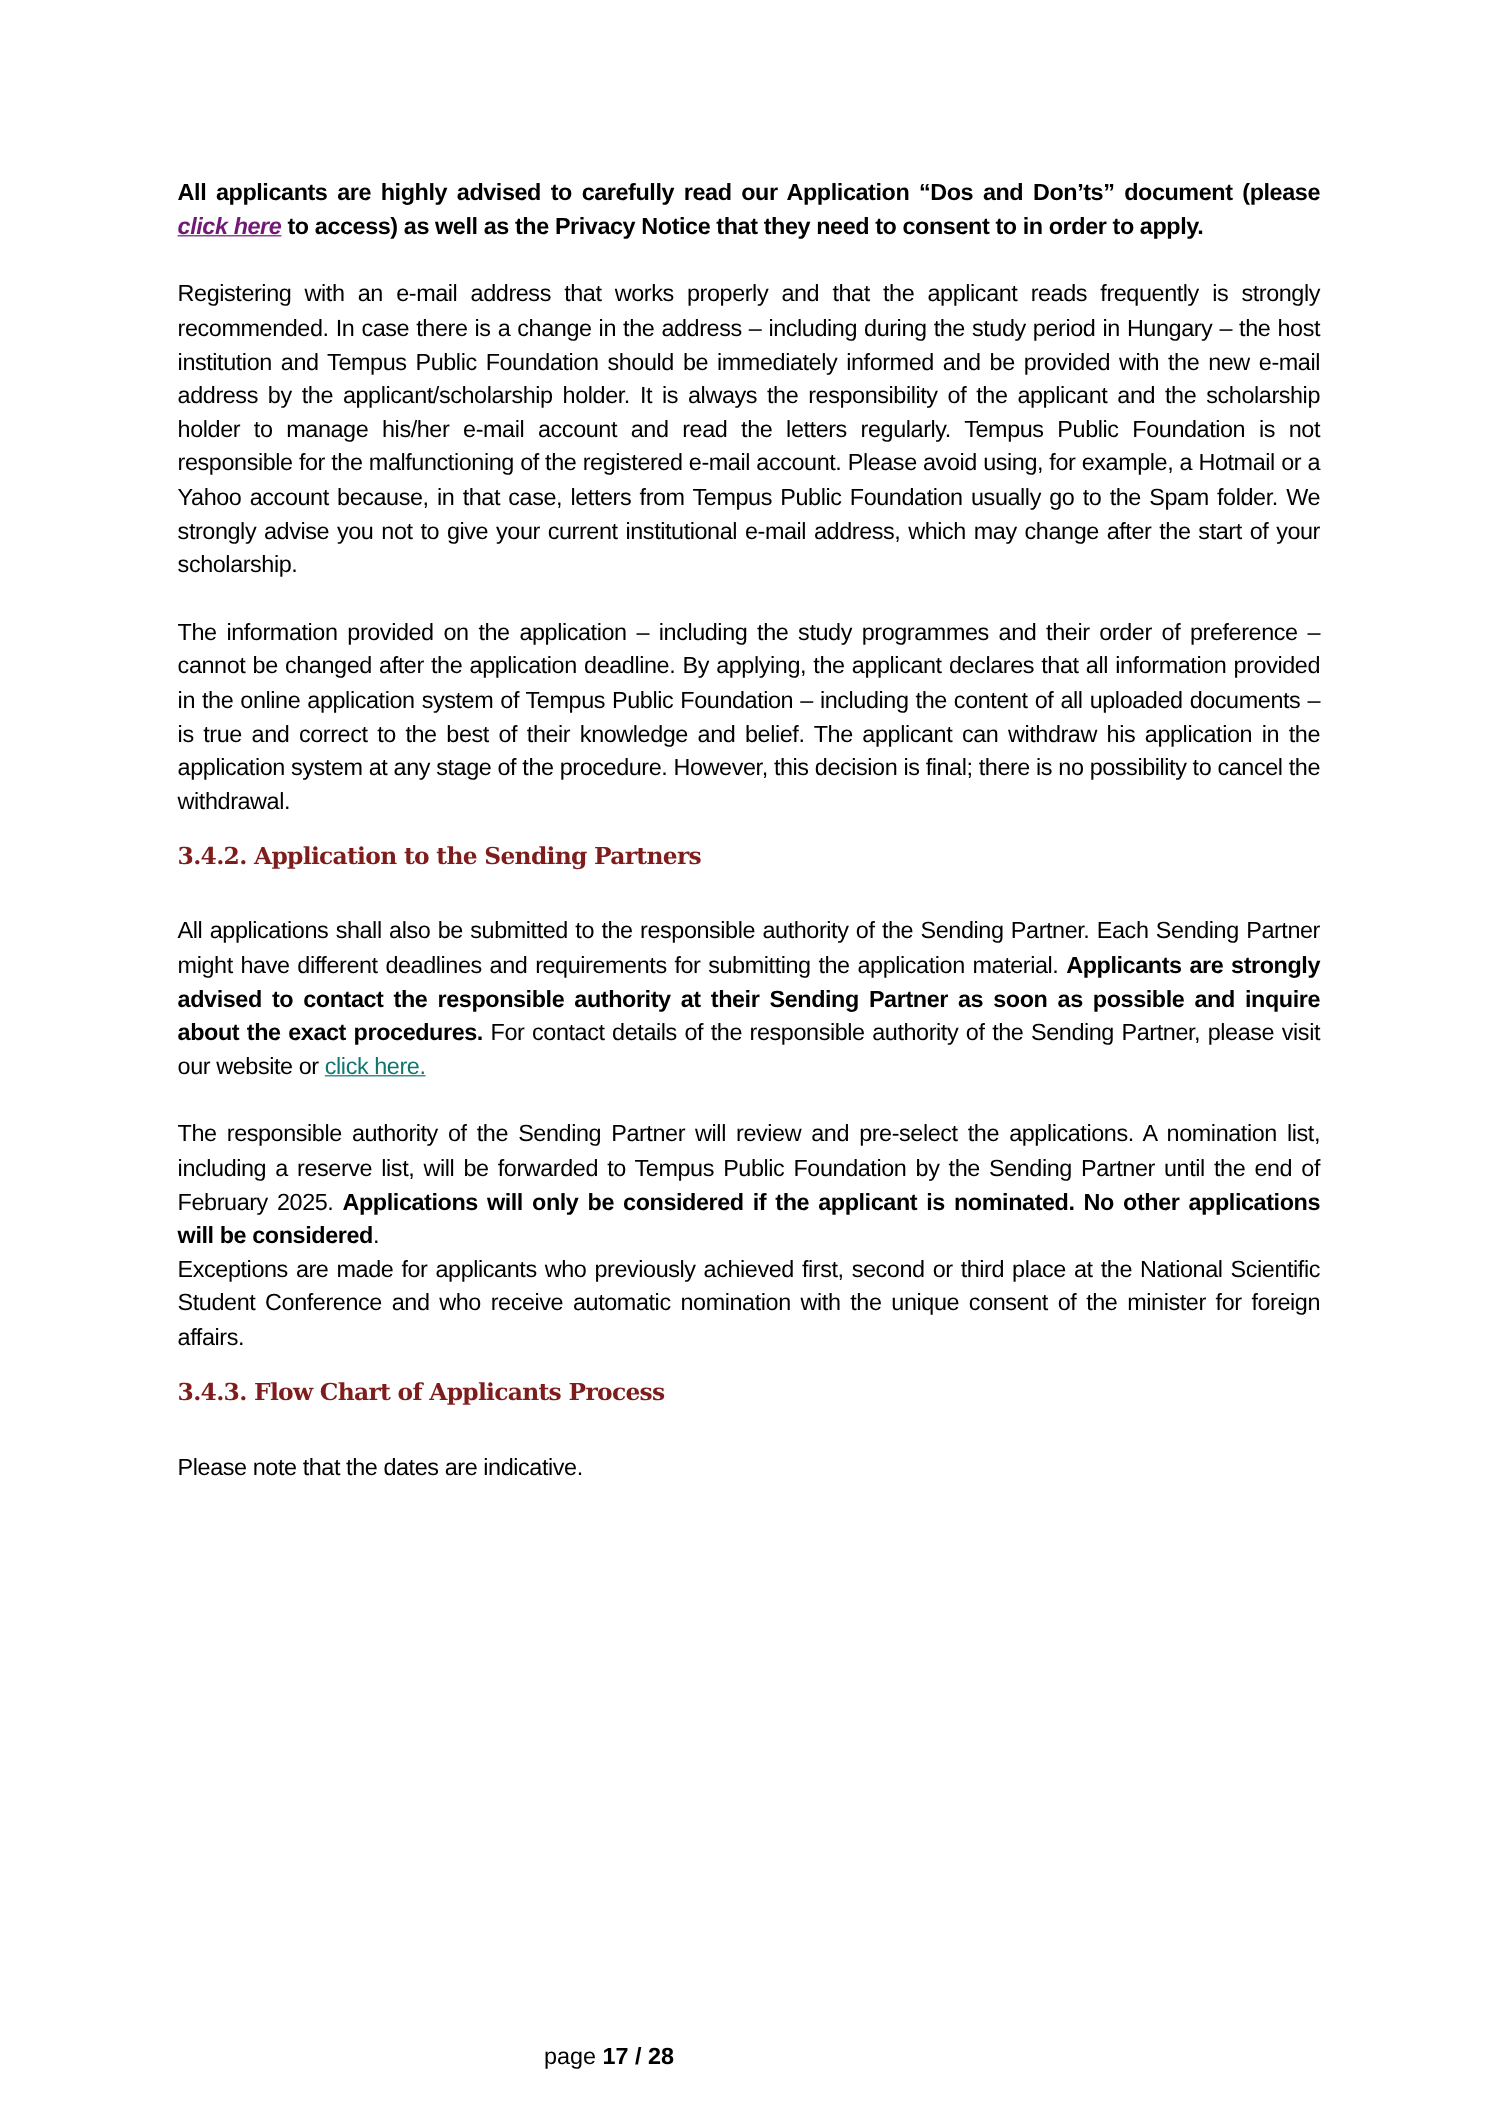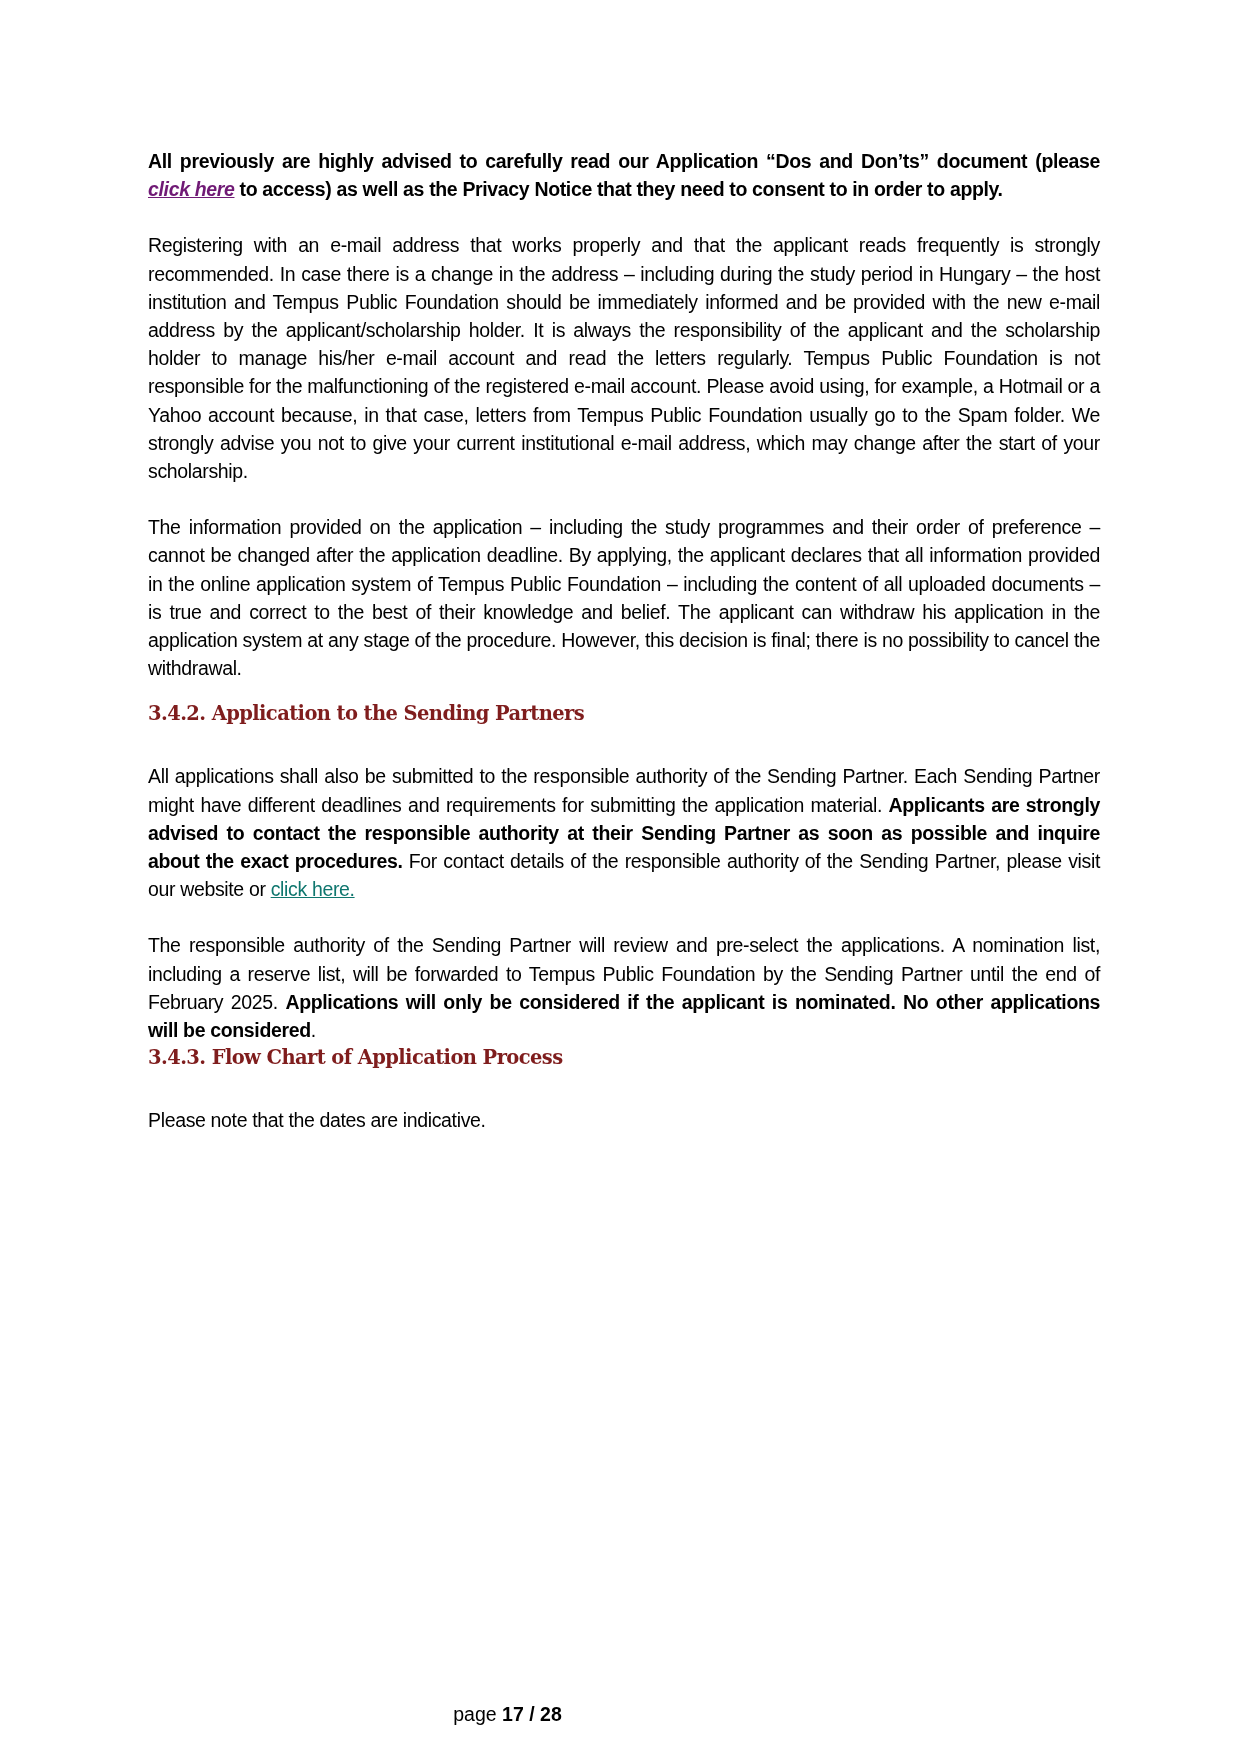--- a/index.html
+++ b/index.html
@@ -62,39 +62,40 @@
       line-height: 24px;
     }
     .footer b { font-weight: bold; }
   </style>
 </head>
 <body>
 
 <div class="page">
 
   <p class="block bold">
-    <span>All previously are highly advised to carefully read our Application “Dos and Don’ts” document (please </span><a class="link-bi" href="#">click here</a><span> to access) as well as the Privacy Notice that they need to consent to in order to apply.</span>
+    <span>All applicants are highly advised to carefully read our Application “Dos and Don’ts” document (please </span><a class="link-bi" href="#">click here</a><span> to access) as well as the Privacy Notice that they need to consent to in order to apply.</span>
   </p>
 
   <p class="block">Registering with an e-mail address that works properly and that the applicant reads frequently is strongly recommended. In case there is a change in the address – including during the study period in Hungary – the host institution and Tempus Public Foundation should be immediately informed and be provided with the new e-mail address by the applicant/scholarship holder. It is always the responsibility of the applicant and the scholarship holder to manage his/her e-mail account and read the letters regularly. Tempus Public Foundation is not responsible for the malfunctioning of the registered e-mail account. Please avoid using, for example, a Hotmail or a Yahoo account because, in that case, letters from Tempus Public Foundation usually go to the Spam folder. We strongly advise you not to give your current institutional e-mail address, which may change after the start of your scholarship.</p>
 
   <p class="block" style="margin-bottom:18px;">The information provided on the application – including the study programmes and their order of preference – cannot be changed after the application deadline. By applying, the applicant declares that all information provided in the online application system of Tempus Public Foundation – including the content of all uploaded documents – is true and correct to the best of their knowledge and belief. The applicant can withdraw his application in the application system at any stage of the procedure. However, this decision is final; there is no possibility to cancel the withdrawal.</p>
 
   <h2 class="h-342">3.4.2. Application to the Sending Partners</h2>
 
   <p class="block">
     <span>All applications shall also be submitted to the responsible authority of the Sending Partner. Each Sending Partner might have different deadlines and requirements for submitting the application material. </span><span class="bold">Applicants are strongly advised to contact the responsible authority at their Sending Partner as soon as possible and inquire about the exact procedures.</span><span> For contact details of the responsible authority of the Sending Partner, please visit our website or </span><a class="link" href="#">click here.</a>
   </p>
 
   <p>
     <span>The responsible authority of the Sending Partner will review and pre-select the applications. A nomination list, including a reserve list, will be forwarded to Tempus Public Foundation by the Sending Partner until the end of February 2025. </span><span class="bold">Applications will only be considered if the applicant is nominated. No other applications will be considered</span><span>.</span>
   </p>
 
+  <p class="block" style="margin-bottom:18px;">Exceptions are made for applicants who previously achieved first, second or third place at the National Scientific Student Conference and who receive automatic nomination with the unique consent of the minister for foreign affairs.</p>
 
-  <h2 class="h-343">3.4.3. Flow Chart of Application Process</h2>
+  <h2 class="h-343">3.4.3. Flow Chart of Applicants Process</h2>
 
   <p>Please note that the dates are indicative.</p>
 
 </div>
 
 <div class="footer">
   <span>page </span><b>17</b><b> / </b><b>28</b>
 </div>
 
 </body></html>

